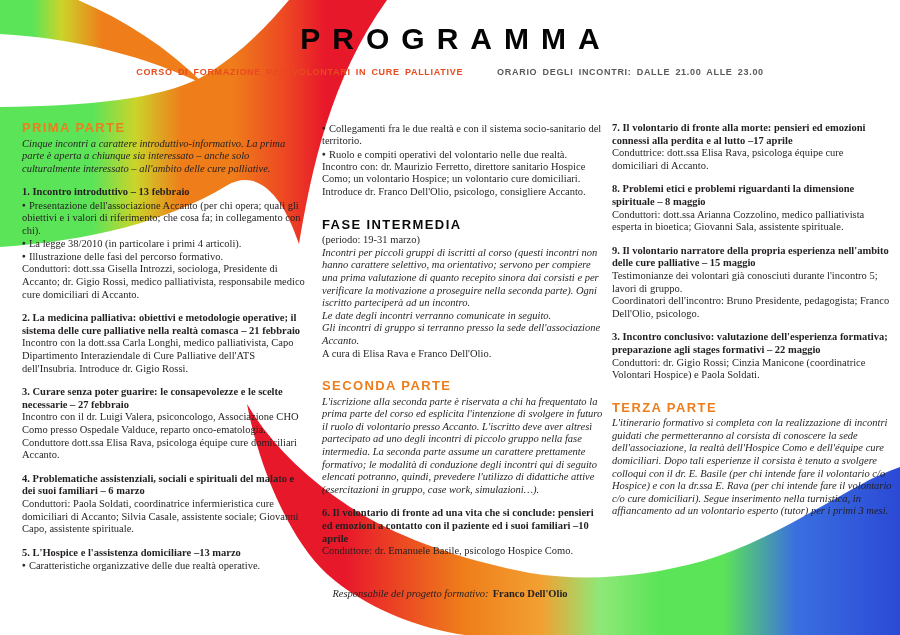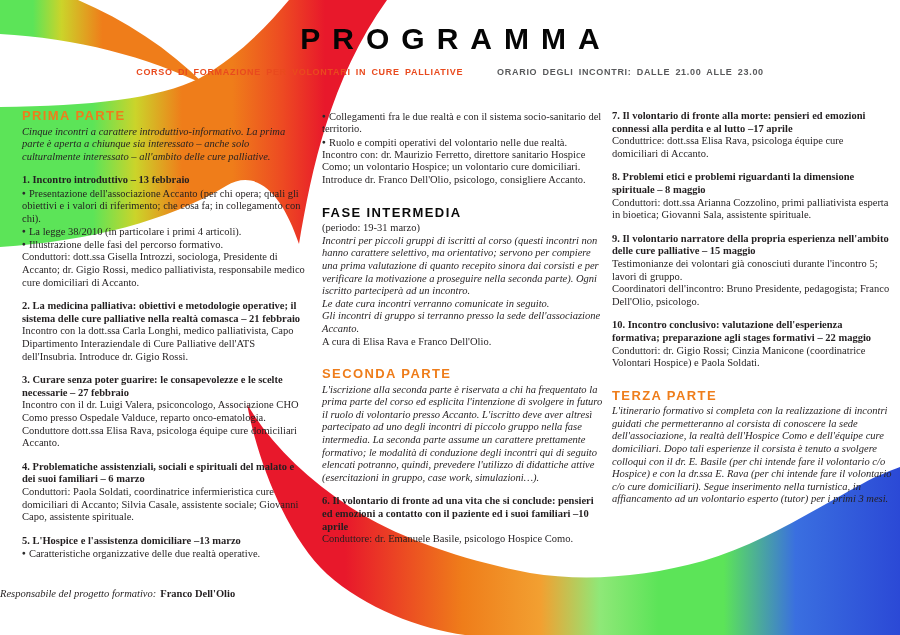--- a/index.html
+++ b/index.html
@@ -25,28 +25,28 @@
   .sub-right{color:var(--gray,#58595b);}
   .col{position:absolute;top:106px;z-index:2;font-size:10.5px;line-height:12.6px;}
   #col1{left:22px;width:284px;}
   #col2{left:322px;width:282px;}
   #col3{left:612px;width:280px;}
   .part-heading{
     font-family:"Liberation Sans",sans-serif;font-weight:bold;
     font-size:13px;letter-spacing:1.4px;margin:20px 0 3px;color:var(--orange,#ee7d1b);
   }
   .part-heading.black{color:#0a0a0a;}
-  .col > :first-child{margin-top:4px;}
+  .col > :first-child{margin-top:16px;}
   .item-title{font-weight:bold;margin-top:11px;}
   .body{margin:0;}
   .it{font-style:italic;}
   .dot{font-size:6.5px;color:#2a2a2a;vertical-align:1.5px;letter-spacing:0;}
   .bullet .dot{margin-right:3px;}
   .footer{
-    position:absolute;top:588px;left:0;right:0;text-align:left;z-index:2;
+    position:absolute;top:588px;left:0;right:0;text-align:center;z-index:2;
     font-size:10.5px;
   }
   .footer .lbl{font-style:italic;margin-right:4px;}
   .footer .name{font-weight:bold;}
 </style>
 </head>
 <body>
 
 <div class="page">
 
@@ -115,37 +115,37 @@
       <div class="item-title">5. L'Hospice e l'assistenza domiciliare –13 marzo</div>
       <div class="body bullet"><span class="dot">●</span>Caratteristiche organizzative delle due realtà operative.</div>
     </div>
   <div class="col" id="col2">
       <div class="body bullet"><span class="dot">●</span>Collegamenti fra le due realtà e con il sistema socio-sanitario del territorio.</div>
       <div class="body bullet"><span class="dot">●</span>Ruolo e compiti operativi del volontario nelle due realtà.</div>
       <div class="body">Incontro con: dr. Maurizio Ferretto, direttore sanitario Hospice Como; un volontario Hospice; un volontario cure domiciliari. Introduce dr. Franco Dell'Olio, psicologo, consigliere Accanto.</div>
       <div class="part-heading black">FASE INTERMEDIA</div>
       <div class="body">(periodo: 19-31 marzo)</div>
       <div class="body it">Incontri per piccoli gruppi di iscritti al corso (questi incontri non hanno carattere selettivo, ma orientativo; servono per compiere una prima valutazione di quanto recepito sinora dai corsisti e per verificare la motivazione a proseguire nella seconda parte). Ogni iscritto parteciperà ad un incontro.</div>
-      <div class="body it">Le date cura incontri verranno comunicate in seguito.</div>
+      <div class="body it">Le date degli incontri verranno comunicate in seguito.</div>
       <div class="body it">Gli incontri di gruppo si terranno presso la sede dell'associazione Accanto.</div>
       <div class="body">A cura di Elisa Rava e Franco Dell'Olio.</div>
       <div class="part-heading">SECONDA PARTE</div>
       <div class="body it">L'iscrizione alla seconda parte è riservata a chi ha frequentato la prima parte del corso ed esplicita l'intenzione di svolgere in futuro il ruolo di volontario presso Accanto. L'iscritto deve aver altresì partecipato ad uno degli incontri di piccolo gruppo nella fase intermedia. La seconda parte assume un carattere prettamente formativo; le modalità di conduzione degli incontri qui di seguito elencati potranno, quindi, prevedere l'utilizzo di didattiche attive (esercitazioni in gruppo, case work, simulazioni…).</div>
       <div class="item-title">6. Il volontario di fronte ad una vita che si conclude: pensieri ed emozioni a contatto con il paziente ed i suoi familiari –10 aprile</div>
       <div class="body">Conduttore: dr. Emanuele Basile, psicologo Hospice Como.</div>
     </div>
   <div class="col" id="col3">
       <div class="item-title">7. Il volontario di fronte alla morte: pensieri ed emozioni connessi alla perdita e al lutto –17 aprile</div>
       <div class="body">Conduttrice: dott.ssa Elisa Rava, psicologa équipe cure domiciliari di Accanto.</div>
       <div class="item-title">8. Problemi etici e problemi riguardanti la dimensione spirituale – 8 maggio</div>
-      <div class="body">Conduttori: dott.ssa Arianna Cozzolino, primi palliativista esperta in bioetica; Giovanni Sala, assistente spirituale.</div>
+      <div class="body">Conduttori: dott.ssa Arianna Cozzolino, medico palliativista esperta in bioetica; Giovanni Sala, assistente spirituale.</div>
       <div class="item-title">9. Il volontario narratore della propria esperienza nell'ambito delle cure palliative – 15 maggio</div>
       <div class="body">Testimonianze dei volontari già conosciuti durante l'incontro 5; lavori di gruppo.</div>
       <div class="body">Coordinatori dell'incontro: Bruno Presidente, pedagogista; Franco Dell'Olio, psicologo.</div>
-      <div class="item-title">10. Incontro conclusivo: valutazione dell'esperienza formativa; preparazione agli stages formativi – 22 maggio</div>
+      <div class="item-title">3. Incontro conclusivo: valutazione dell'esperienza formativa; preparazione agli stages formativi – 22 maggio</div>
       <div class="body">Conduttori: dr. Gigio Rossi; Cinzia Manicone (coordinatrice Volontari Hospice) e Paola Soldati.</div>
       <div class="part-heading">TERZA PARTE</div>
       <div class="body it">L'itinerario formativo si completa con la realizzazione di incontri guidati che permetteranno al corsista di conoscere la sede dell'associazione, la realtà dell'Hospice Como e dell'équipe cure domiciliari. Dopo tali esperienze il corsista è tenuto a svolgere colloqui con il dr. E. Basile (per chi intende fare il volontario c/o Hospice) e con la dr.ssa E. Rava (per chi intende fare il volontario c/o cure domiciliari). Segue inserimento nella turnistica, in affiancamento ad un volontario esperto (tutor) per i primi 3 mesi.</div>
     </div>
 
   <div class="footer">
     <span class="lbl">Responsabile del progetto formativo:</span><span class="name">Franco Dell'Olio</span>
   </div>
 
 </div>

